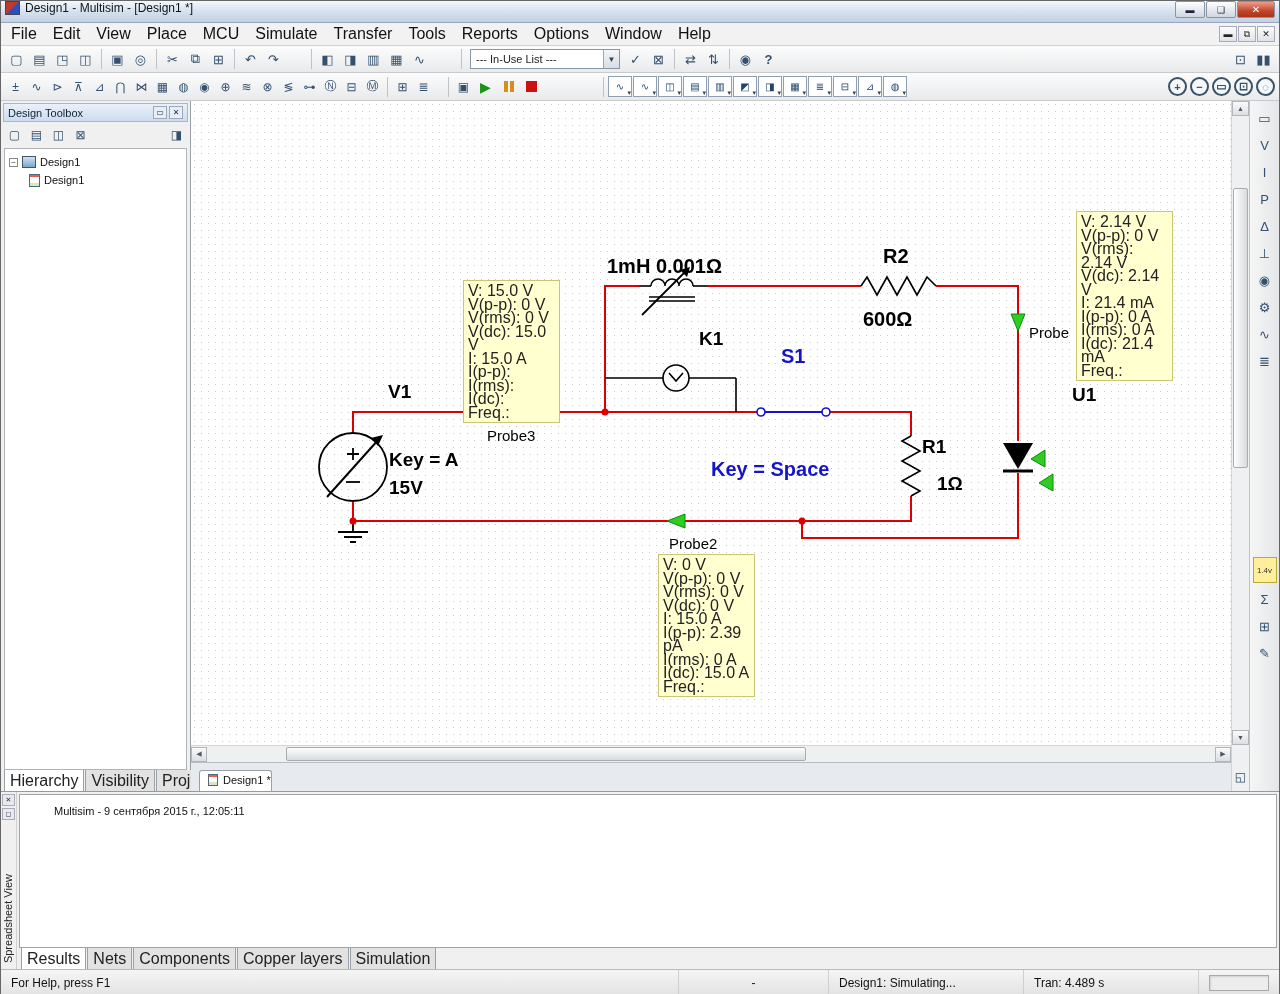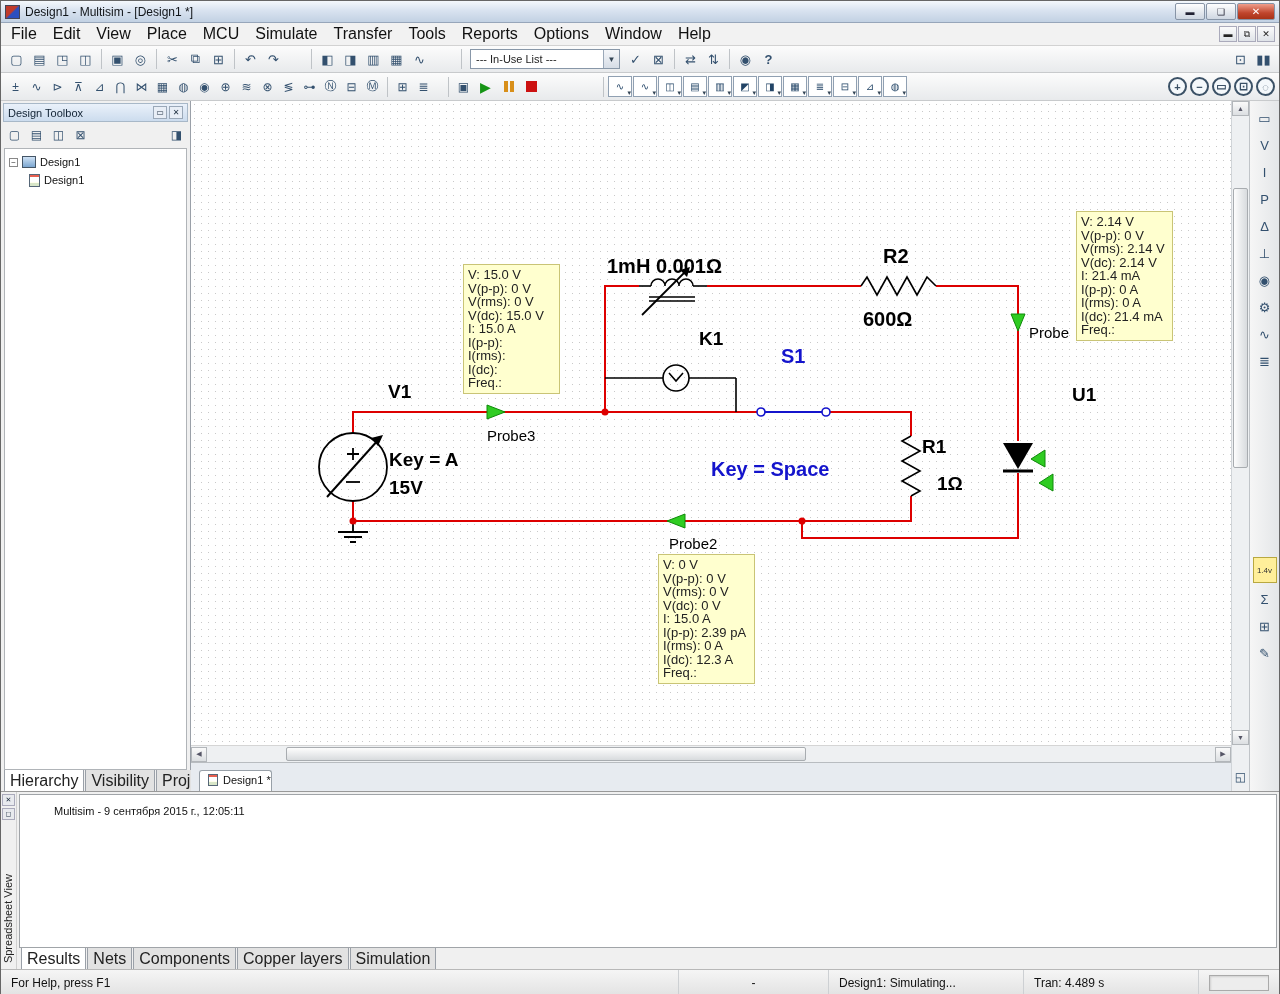--- a/index.html
+++ b/index.html
@@ -1,21 +1,21 @@
 <!DOCTYPE html>
 <html><head>
 <meta charset="utf-8">
 <style>
   * { box-sizing: border-box; margin: 0; padding: 0; }
   html,body { width:1280px; height:994px; overflow:hidden; }
   body { font-family:"Liberation Sans", sans-serif; font-size:12px; color:#111; background:#e8e8e8; }
   #app { position:relative; width:1280px; height:994px; border:1px solid #666; display:flex; flex-direction:column; }
 
   
-  .titlebar { height:22px; flex:0 0 22px; background:linear-gradient(#f4f8fc,#d9e3f0 45%,#c2d1e3); border-bottom:1px solid #97a6ba; display:flex; align-items:center; padding:7px 4px; }
+  .titlebar { height:22px; flex:0 0 22px; background:linear-gradient(#f4f8fc,#d9e3f0 45%,#c2d1e3); border-bottom:1px solid #97a6ba; display:flex; align-items:flex-start; padding:0 4px; }
   .app-icon { width:15px; height:14px; margin-right:5px; border:1px solid #445; background:linear-gradient(135deg,#c03a2b 0 45%,#2b4fc0 55% 100%); }
   .title-text { font-size:12px; color:#101418; }
   .win-btns { margin-left:auto; display:flex; }
   .winbtn { width:30px; height:17px; margin-left:1px; border:1px solid #8794a6; border-radius:2px; background:linear-gradient(#fefefe,#cfd7e2); display:flex; align-items:center; justify-content:center; font-size:9px; color:#223; }
   .winbtn.close { width:38px; background:linear-gradient(#ef9d8b,#c0452c 60%,#a83318); color:#fff; font-size:10px; }
 
   
   .menubar { height:23px; flex:0 0 23px; background:#f2f2f2; border-bottom:1px solid #d2d2d2; display:flex; align-items:center; padding:0 2px; }
   .menu-item { padding:3px 8px; font-size:16px; }
   .mdi-controls { margin-left:auto; display:flex; gap:1px; padding-right:2px; }
@@ -62,21 +62,21 @@
   .canvas { position:relative; height:644px; flex:0 0 644px; background-color:#fff;
             background-image:radial-gradient(#c9c9c9 0.9px, transparent 0.9px);
             background-size:7px 7px; overflow:hidden; }
   .canvas svg { position:absolute; left:0; top:0; }
   .canvas text { font-family:"Liberation Sans", sans-serif; }
   .clab { font-weight:bold; font-size:19px; fill:#000; }
   .clab20 { font-weight:bold; font-size:20px; fill:#000; }
   .bluelab { fill:#1414cc; }
   .plab { font-size:15px; fill:#000; }
 
-  .probe-box { position:absolute; width:97px; background:#ffffcf; border:1px solid #c9c476; padding:3px 4px; font-size:13px; line-height:13.5px; color:#222; }
+  .probe-box { position:absolute; width:97px; background:#ffffcf; border:1px solid #c9c476; padding:3px 4px; font-size:16px; line-height:13.5px; color:#222; }
 
   .hscroll { height:17px; flex:0 0 17px; background:#eef0f2; border-top:1px solid #d5d5d5; display:flex; align-items:center; position:relative; }
   .sb-btn { width:16px; height:15px; border:1px solid #b2b6ba; background:linear-gradient(#fafafa,#dcdfe2); display:flex; align-items:center; justify-content:center; font-size:7px; color:#556; }
   .h-thumb { position:absolute; left:95px; width:520px; top:1px; height:14px; border:1px solid #a8acb0; background:linear-gradient(#fdfdfd,#d8dbde); border-radius:2px; }
   .hscroll .sb-right { margin-left:auto; }
 
   .doc-tabs { height:29px; flex:0 0 29px; background:#e7ebf0; border-top:1px solid #b8bcc0; display:flex; align-items:flex-end; padding:3px 6px 0 8px; }
   .doc-tab { display:flex; align-items:center; gap:5px; background:#fff; border:1px solid #98a0a8; border-bottom:none; border-radius:3px 3px 0 0; padding:3px 0 5px 8px; font-size:11px; }
   .doc-tab .ico-sheet { width:10px; height:12px; }
 
@@ -356,21 +356,21 @@
           <text x="520" y="375" class="clab20 bluelab">Key = Space</text>
           <text x="692" y="162" class="clab20">R2</text>
           <text x="672" y="225" class="clab20">600Ω</text>
           <text x="731" y="352" class="clab">R1</text>
           <text x="746" y="389" class="clab">1Ω</text>
           <text x="881" y="300" class="clab">U1</text>
           <text x="838" y="237" class="plab">Probe</text>
           <text x="478" y="448" class="plab">Probe2</text>
         </svg>
 
-        <div class="probe-box" style="left:272px; top:163px;">
+        <div class="probe-box" style="left:272px; top:179px;">
           <div>V: 15.0 V</div>
           <div>V(p-p): 0 V</div>
           <div>V(rms): 0 V</div>
           <div>V(dc): 15.0 V</div>
           <div>I: 15.0 A</div>
           <div>I(p-p):</div>
           <div>I(rms):</div>
           <div>I(dc):</div>
           <div>Freq.:</div>
         </div>
@@ -386,21 +386,21 @@
           <div>Freq.:</div>
         </div>
         <div class="probe-box" style="left:467px; top:453px;">
           <div>V: 0 V</div>
           <div>V(p-p): 0 V</div>
           <div>V(rms): 0 V</div>
           <div>V(dc): 0 V</div>
           <div>I: 15.0 A</div>
           <div>I(p-p): 2.39 pA</div>
           <div>I(rms): 0 A</div>
-          <div>I(dc): 12.3 A</div>
+          <div>I(dc): 15.0 A</div>
           <div>Freq.:</div>
         </div>
       </div>
 
       <div class="hscroll">
         <div class="sb-btn">◀</div>
         <div class="h-thumb"></div>
         <div class="sb-btn sb-right">▶</div>
       </div>
 

